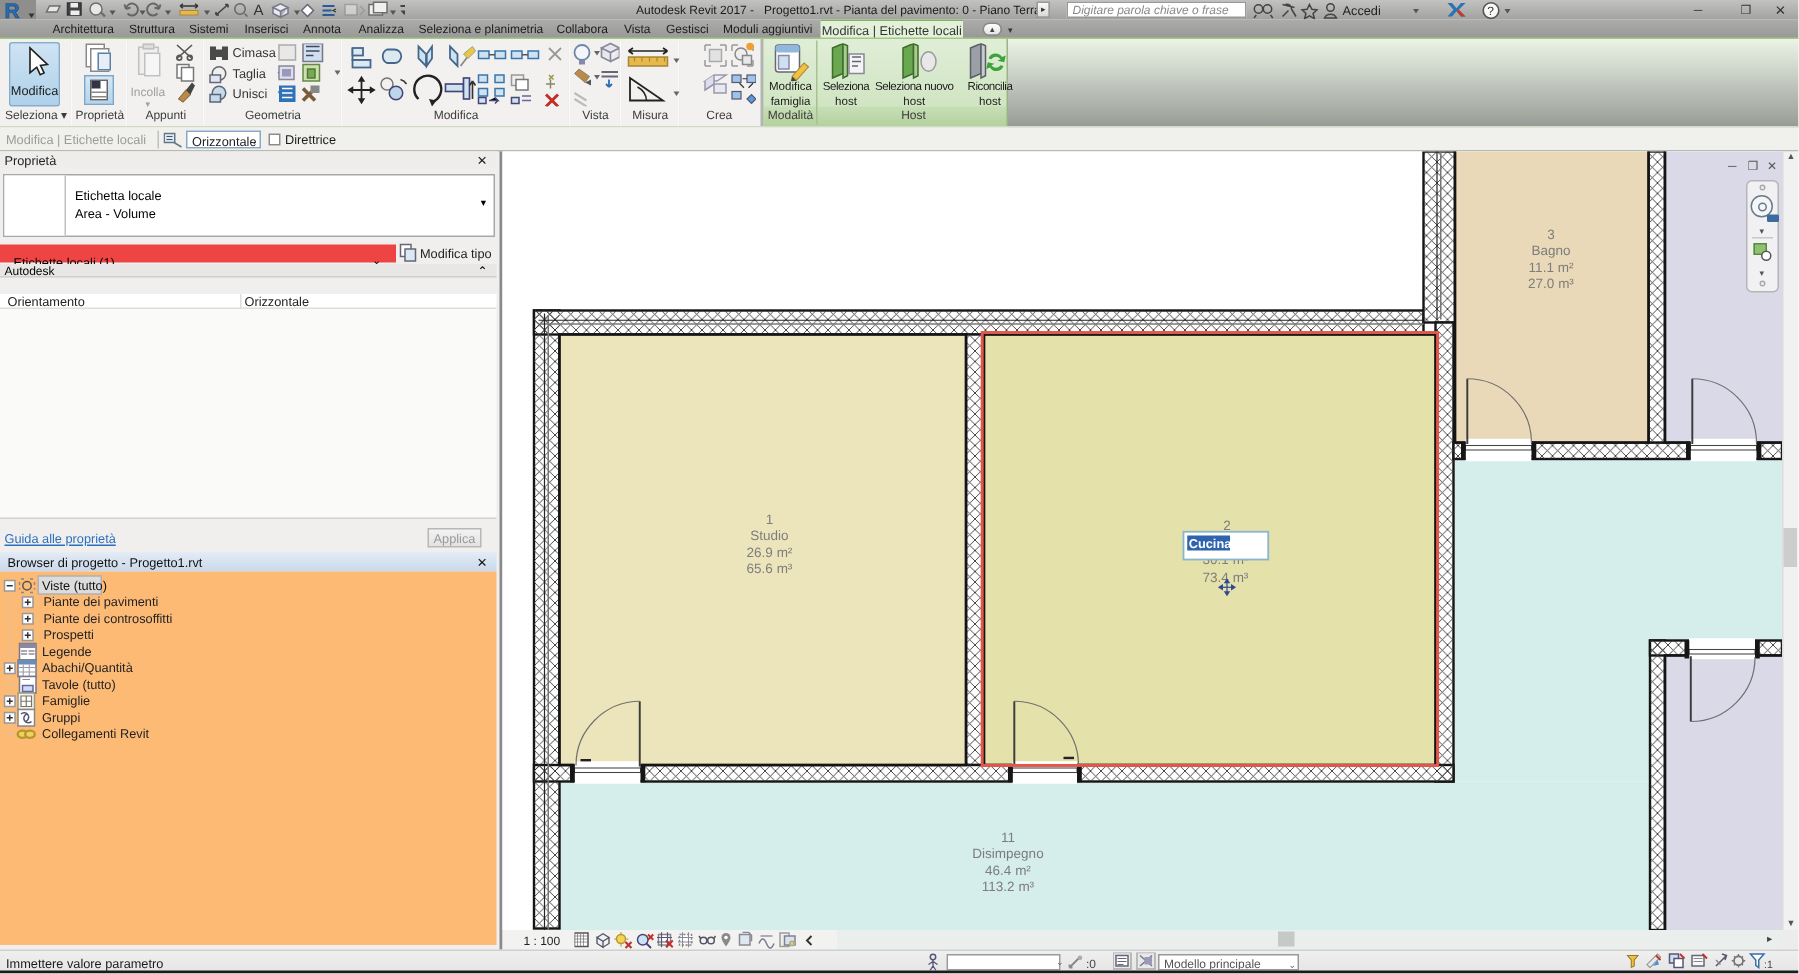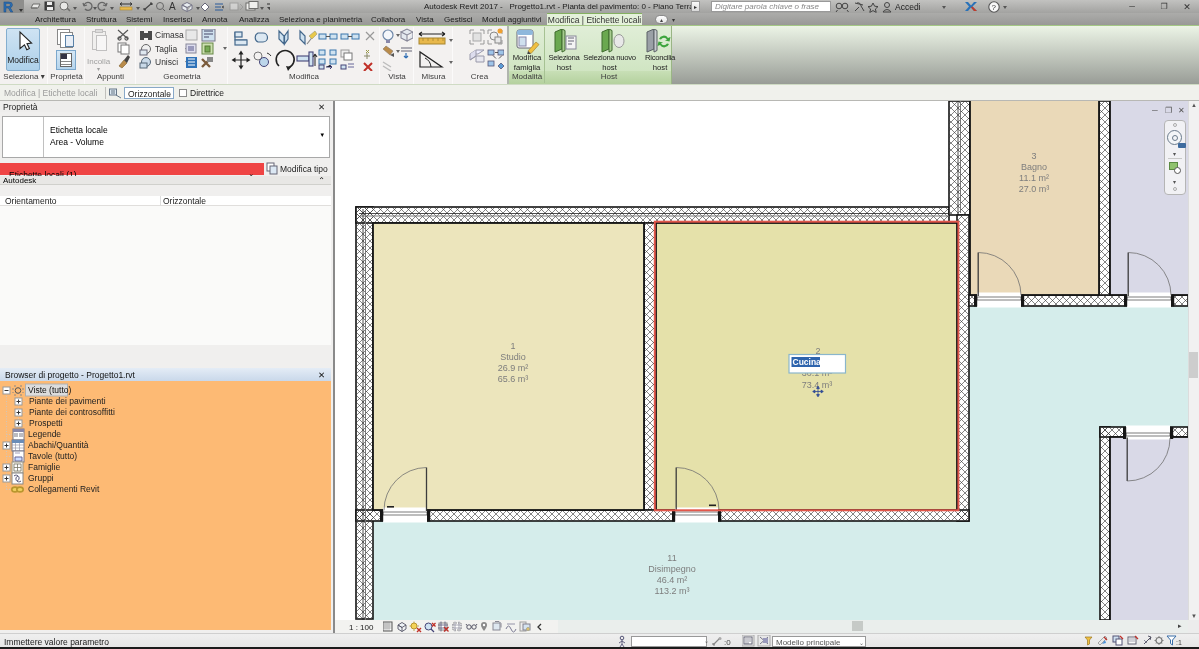--- a/index.html
+++ b/index.html
@@ -437,20 +437,24 @@
     <div id="grafica" class="abs">
         <span style="position:absolute;left:3px;top:0px">Autodesk</span>
         <span style="position:absolute;right:6px;top:0">⌃</span>
       </div>
     <div class="prow" style="left:0;top:95px">
         <div style="position:absolute;left:160px;top:0;width:1px;height:10px;background:#ddd"></div>
         <span style="position:absolute;left:5px">Orientamento</span>
         <span style="position:absolute;left:163px">Orizzontale</span>
       </div>
     <div class="abs" style="left:0;top:105px;width:331px;height:139px;background:#fafaf9"></div>
+    <div id="guida" class="abs">
+        <a style="position:absolute;left:3px;top:8px" href="#">Guida alle proprietà</a>
+        <div id="applica">Applica</div>
+      </div>
     <div id="bheader" class="abs">
         <span style="position:absolute;left:5px;top:2px">Browser di progetto - Progetto1.rvt</span>
         <span style="position:absolute;right:6px;top:2px">✕</span>
       </div>
     <div id="tree" class="abs">
       <svg width="331" height="249" font-family="Liberation Sans, sans-serif" font-size="8.5">
         <g stroke="#c8c8c8" stroke-dasharray="1,1.5" stroke-width="0.8" fill="none">
           <line x1="6.5" y1="10" x2="6.5" y2="108.5"></line>
           <line x1="6.5" y1="53.5" x2="12" y2="53.5"></line>
           <line x1="6.5" y1="75.5" x2="12" y2="75.5"></line>

